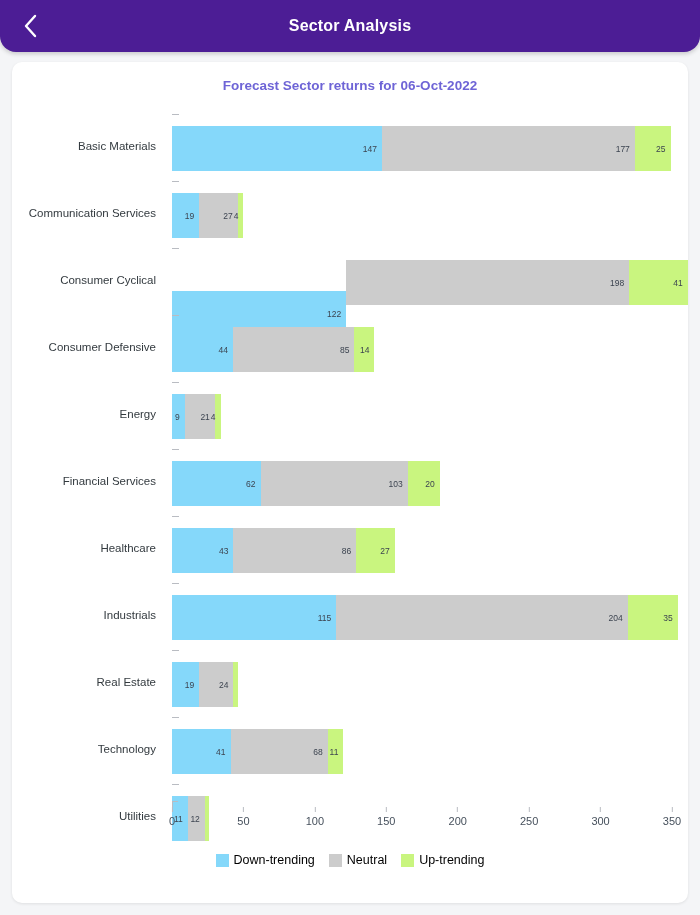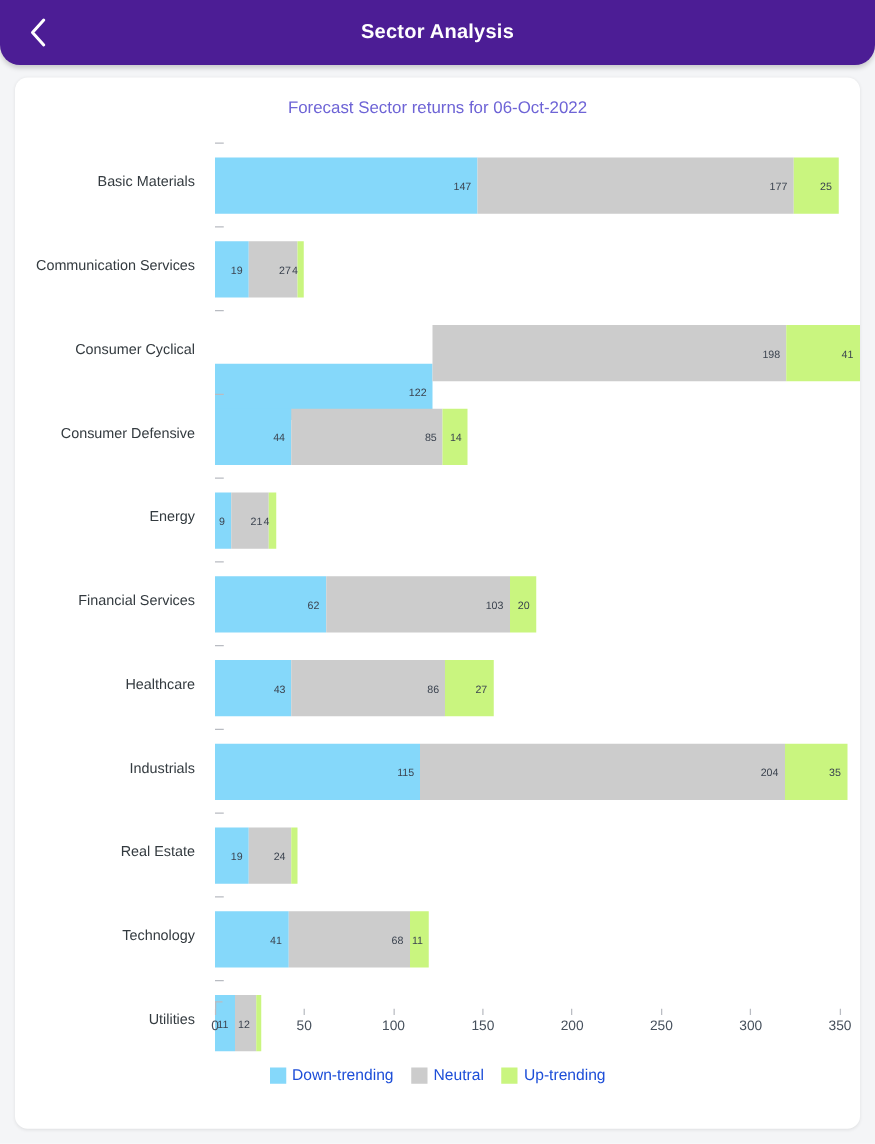--- a/index.html
+++ b/index.html
@@ -42,21 +42,21 @@
     box-shadow:0 1px 3px rgba(0,0,0,.09);
     position:relative;
     padding:0;
   }
 
   .chart-title{
     text-align:center;
     color:#6e64d6;
     font-size:13.5px;
     padding-top:16px;
-    font-weight:normal;
+    font-weight:bold;
   }
 
   
   .plot{
     position:absolute;
     left:0; right:0;
     top:44px;
     bottom:0;
   }
   
@@ -139,21 +139,21 @@
   
   .legend{
     position:absolute;
     left:0; right:0;
     bottom:36px;
     display:flex; align-items:center; justify-content:center;
     gap:14px;
   }
   .legend-item{ display:flex; align-items:center; gap:5px; }
   .swatch{ width:13px; height:13px; display:block; }
-  .legend-item span{ font-size:12.5px; color:#1d4ed8; }
+  .legend-item span{ font-size:12.5px; color:#000000; }
 </style>
 </head>
 <body>
 
 <div class="appbar">
   <div class="back-btn">
     <span>
       <svg width="18" height="26" viewBox="0 0 18 26" fill="none" aria-hidden="true">
         <path d="M14 3 L5 13 L14 23" stroke="#ffffff" stroke-width="2.4" stroke-linecap="round" stroke-linejoin="round"></path>
       </svg>
@@ -247,21 +247,21 @@
         <div class="row">
           <div class="row-label">Financial Services</div>
           <div class="tickmark"></div>
           <div class="bar">
             <div class="seg down" style="width: 88.5714px;">
               <span>62</span>
             </div>
             <div class="seg neutral" style="width: 147.143px;">
               <span>103</span>
             </div>
-            <div class="seg up" style="width: 21px;">
+            <div class="seg up" style="width: 32px;">
               <span>20</span>
             </div>
           </div>
         </div>
         <div class="row">
           <div class="row-label">Healthcare</div>
           <div class="tickmark"></div>
           <div class="bar">
             <div class="seg down" style="width: 61.4286px;">
               <span>43</span>

